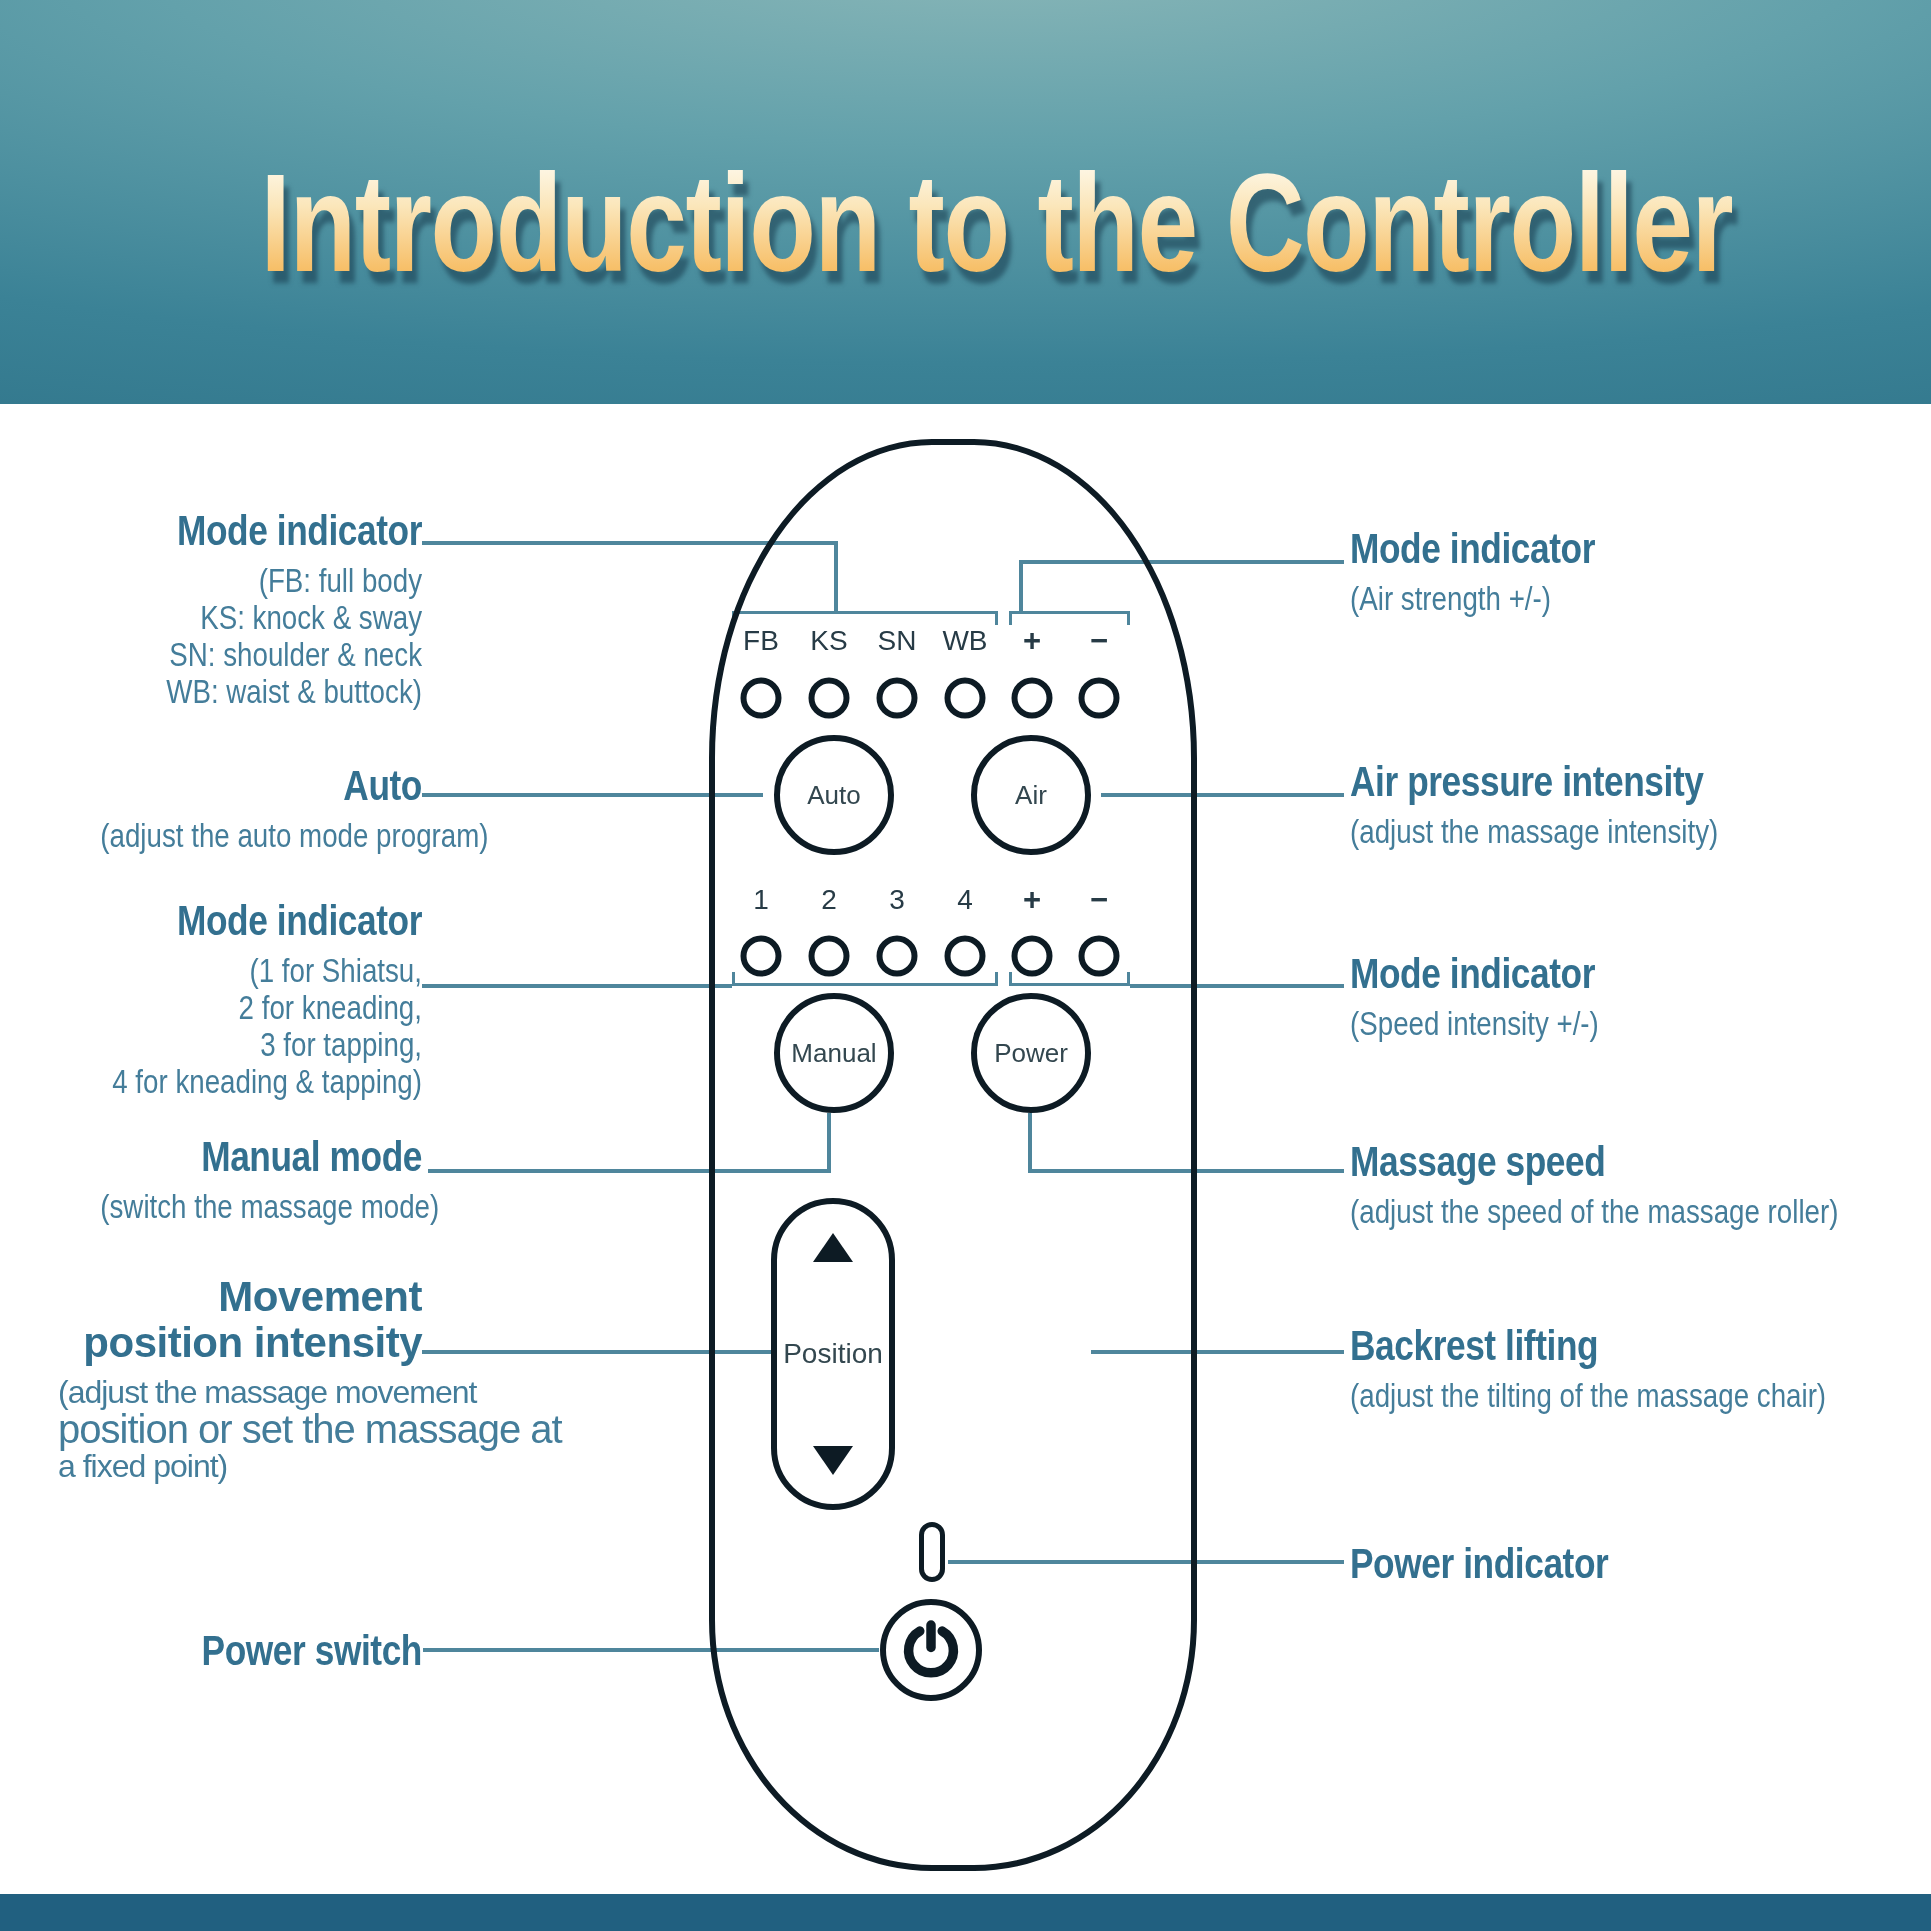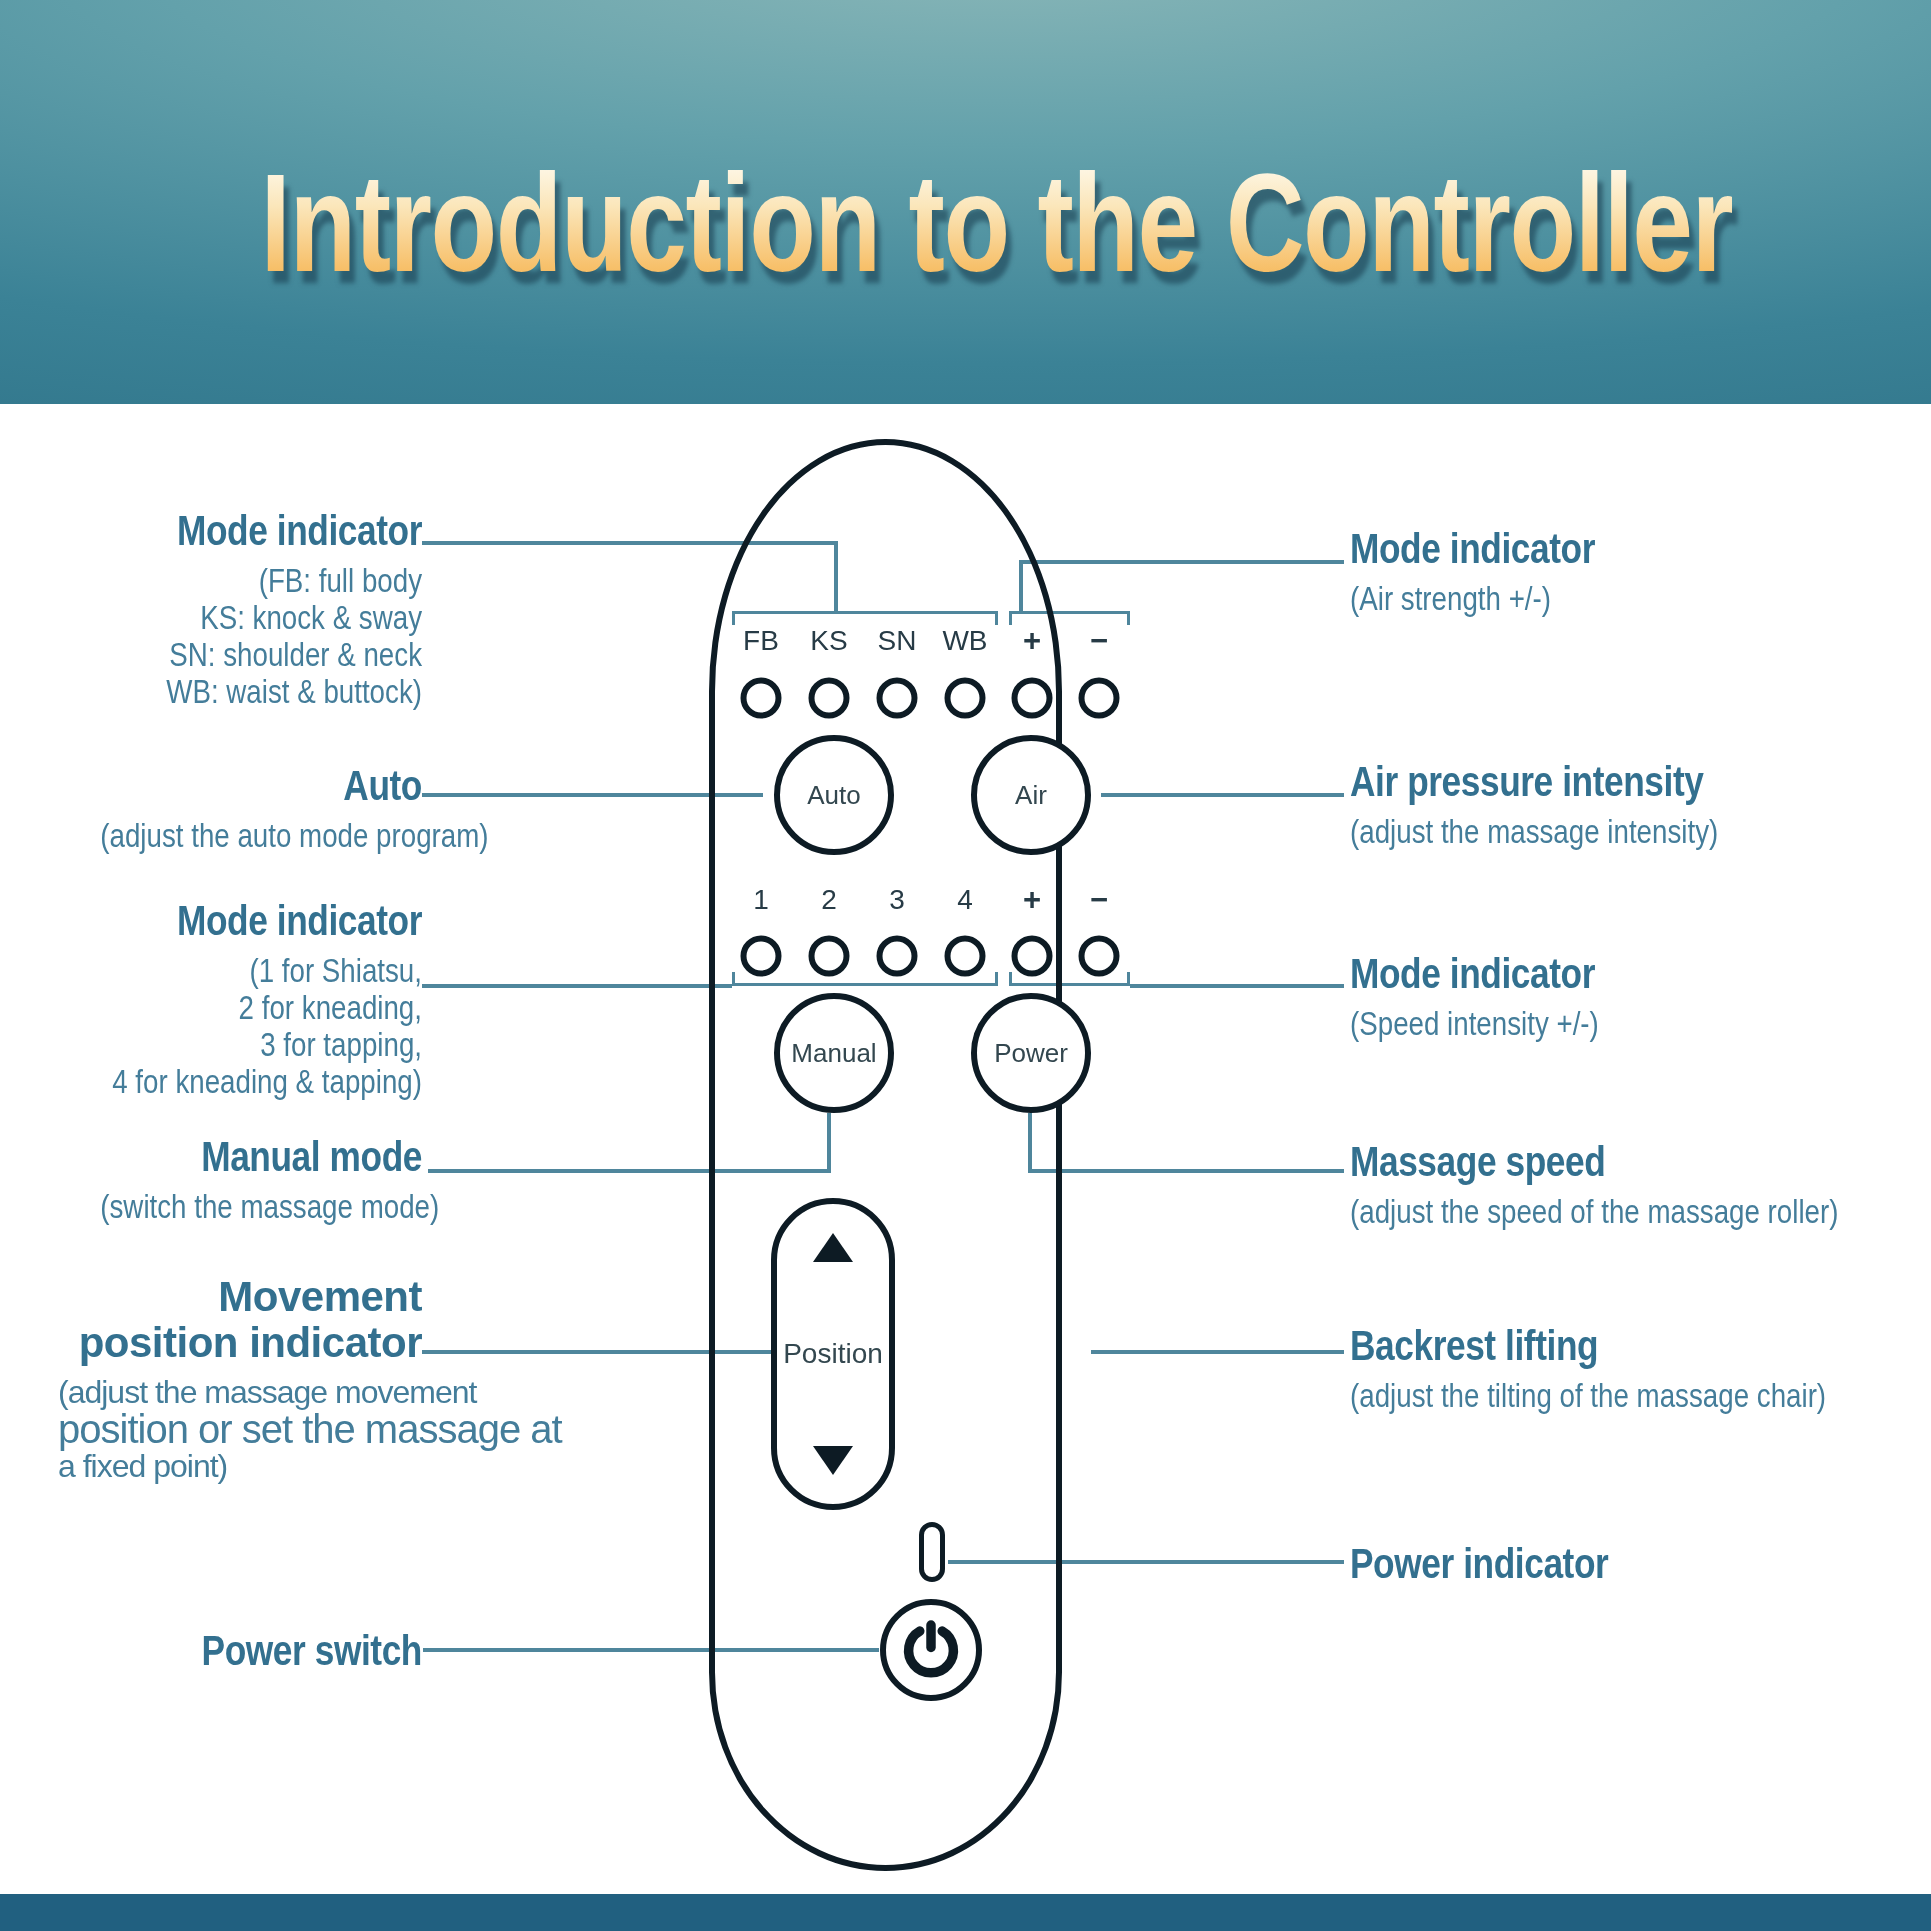--- a/index.html
+++ b/index.html
@@ -13,21 +13,21 @@
   .title{display:inline-block;margin:0;font-size:140px;font-weight:bold;letter-spacing:-1.9px;
          line-height:1;transform:scaleX(0.78);transform-origin:50% 50%;
          background:linear-gradient(180deg,#fefaee 4%,#fbe6ba 38%,#f7c06a 82%,#f5b255 100%);
          -webkit-background-clip:text;background-clip:text;color:transparent;
          filter:drop-shadow(7.7px 12.6px 2.9px rgba(21,57,75,0.55));}
 
   
   .footer{position:absolute;left:0;top:1894px;width:1931px;height:37px;background:#216080;}
 
   
-  .remote{position:absolute;left:709px;top:439px;width:353px;height:1432px;box-sizing:border-box;
+  .remote{position:absolute;left:709px;top:439px;width:488px;height:1432px;box-sizing:border-box;
           border:6.8px solid #0d1b24;background:transparent;z-index:2;
           border-radius:223px 223px 223px 223px / 319px 319px 251px 251px;}
   .cc{position:absolute;transform:translate(-50%,-50%);}
   .rlab{font-size:28px;color:#273b46;white-space:nowrap;}
   .rlab.sym{font-weight:bold;font-size:31px;}
   .led{width:41px;height:41px;box-sizing:border-box;border:6.8px solid #0d1b24;border-radius:50%;background:#fff;}
   .rbtn{width:120px;height:120px;box-sizing:border-box;border:6.8px solid #0d1b24;border-radius:50%;
         background:#fff;display:flex;align-items:center;justify-content:center;
         font-family:"Liberation Sans",sans-serif;font-size:26px;color:#33474f;padding:0;}
   .pill{position:absolute;width:124px;height:312px;box-sizing:border-box;border:6.8px solid #0d1b24;
@@ -180,21 +180,21 @@
     <div class="b-label">4 for kneading &amp; tapping)</div>
   </div>
 
   <div class="lblock scaleR" style="top:1134px">
     <div class="h-label">Manual mode</div>
     <div class="b-label">(switch the massage mode)</div>
   </div>
 
   <div class="lblock" style="top:1274px;letter-spacing:-1px">
     <div class="h-label" style="margin-bottom:0">Movement</div>
-    <div class="h-label">position indicator</div>
+    <div class="h-label">position intensity</div>
     <div class="b-label l5body" style="font-size:32px">(adjust the massage movement</div>
     <div class="b-label l5body" style="font-size:40px">position or set the massage at</div>
     <div class="b-label l5body" style="font-size:32px">a fixed point)</div>
   </div>
 
   <div class="lblock scaleR" style="top:1628px">
     <div class="h-label">Power switch</div>
   </div>
 
   <div class="rblock scaleLft" style="top:526px">

